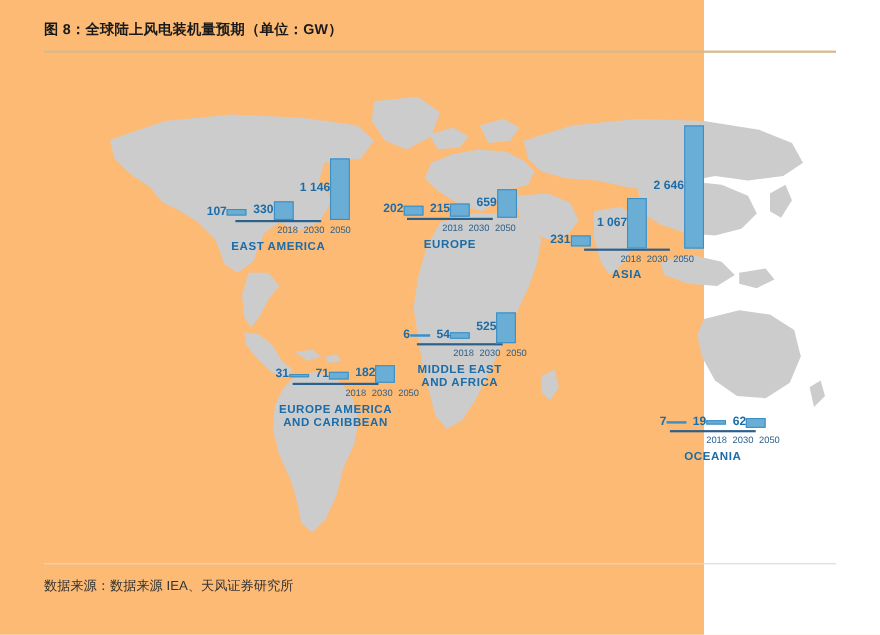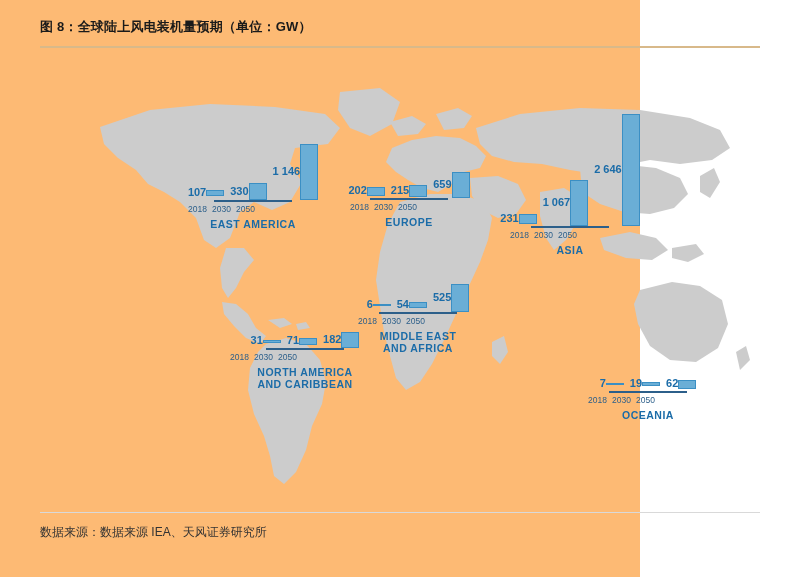--- a/index.html
+++ b/index.html
@@ -98,21 +98,21 @@
     border: 1px solid #3b8fc4;
     box-sizing: border-box;
   }
   .axis-line {
     height: 2px;
     background: #2c5f8a;
     margin-top: 0px;
   }
   .years {
     display: flex;
-    justify-content: flex-start;
+    justify-content: flex-end;
     gap: 6px;
     margin-top: 2px;
   }
   .year {
     width: 18px;
     font-size: 8.5px;
     color: #2c5f8a;
     text-align: center;
   }
   .region-name {
@@ -288,21 +288,21 @@
           <div class="bar-value">182</div>
           <div class="bar" style="height:16px;"></div>
         </div>
       </div>
       <div class="axis-line" style="width:78px; margin:0 auto;"></div>
       <div class="years">
         <div class="year">2018</div>
         <div class="year">2030</div>
         <div class="year">2050</div>
       </div>
-      <div class="region-name">NORTH AMERICA
+      <div class="region-name">EUROPE AMERICA
 AND CARIBBEAN</div>
     </div>
 
     <div class="region" style="left:548px; top:325px; width:120px;">
       <div class="bars">
         <div class="bar-wrap">
           <div class="bar-value">7</div>
           <div class="bar" style="height:2px;"></div>
         </div>
         <div class="bar-wrap">

